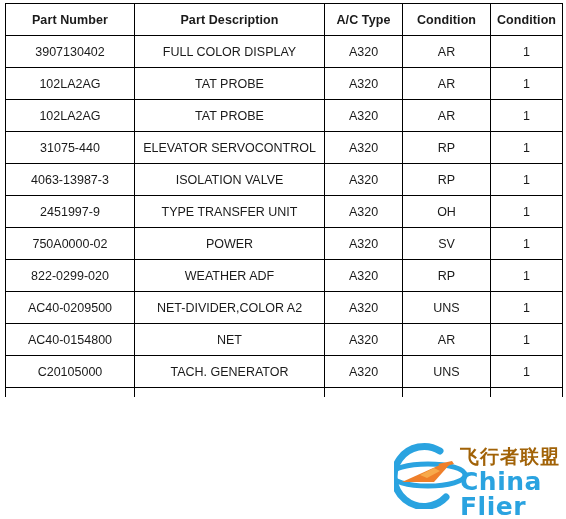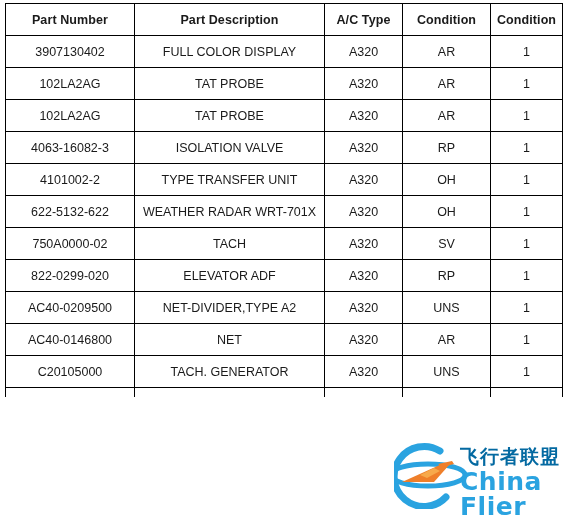--- a/index.html
+++ b/index.html
@@ -85,21 +85,21 @@
     pointer-events: none;
   }
   .watermark svg { display: block; }
 
   .wm-cn {
     position: absolute;
     left: 66px;
     top: 10px;
     font-size: 19px;
     font-weight: bold;
-    color: #0369a1;
+    color: #a16207;
     letter-spacing: 1px;
     font-family: "DejaVu Sans", sans-serif;
     line-height: 1;
   }
   .wm-en {
     position: absolute;
     left: 66px;
     top: 32px;
     font-size: 25px;
     font-weight: bold;
@@ -147,63 +147,63 @@
         <td>1</td>
       </tr>
       <tr>
         <td>102LA2AG</td>
         <td>TAT PROBE</td>
         <td>A320</td>
         <td>AR</td>
         <td>1</td>
       </tr>
       <tr>
-        <td>4063-16082-3</td>
+        <td>31075-440</td>
+        <td>ELEVATOR SERVOCONTROL</td>
+        <td>A320</td>
+        <td>RP</td>
+        <td>1</td>
+      </tr>
+      <tr>
+        <td>4063-13987-3</td>
         <td>ISOLATION VALVE</td>
         <td>A320</td>
         <td>RP</td>
         <td>1</td>
       </tr>
       <tr>
-        <td>4101002-2</td>
+        <td>2451997-9</td>
         <td>TYPE TRANSFER UNIT</td>
         <td>A320</td>
         <td>OH</td>
         <td>1</td>
       </tr>
       <tr>
-        <td>622-5132-622</td>
-        <td>WEATHER RADAR WRT-701X</td>
-        <td>A320</td>
-        <td>OH</td>
-        <td>1</td>
-      </tr>
-      <tr>
         <td>750A0000-02</td>
-        <td>TACH</td>
+        <td>POWER</td>
         <td>A320</td>
         <td>SV</td>
         <td>1</td>
       </tr>
       <tr>
         <td>822-0299-020</td>
-        <td>ELEVATOR ADF</td>
+        <td>WEATHER ADF</td>
         <td>A320</td>
         <td>RP</td>
         <td>1</td>
       </tr>
       <tr>
         <td>AC40-0209500</td>
-        <td>NET-DIVIDER,TYPE A2</td>
+        <td>NET-DIVIDER,COLOR A2</td>
         <td>A320</td>
         <td>UNS</td>
         <td>1</td>
       </tr>
       <tr>
-        <td>AC40-0146800</td>
+        <td>AC40-0154800</td>
         <td>NET</td>
         <td>A320</td>
         <td>AR</td>
         <td>1</td>
       </tr>
       <tr>
         <td>C20105000</td>
         <td>TACH. GENERATOR</td>
         <td>A320</td>
         <td>UNS</td>

